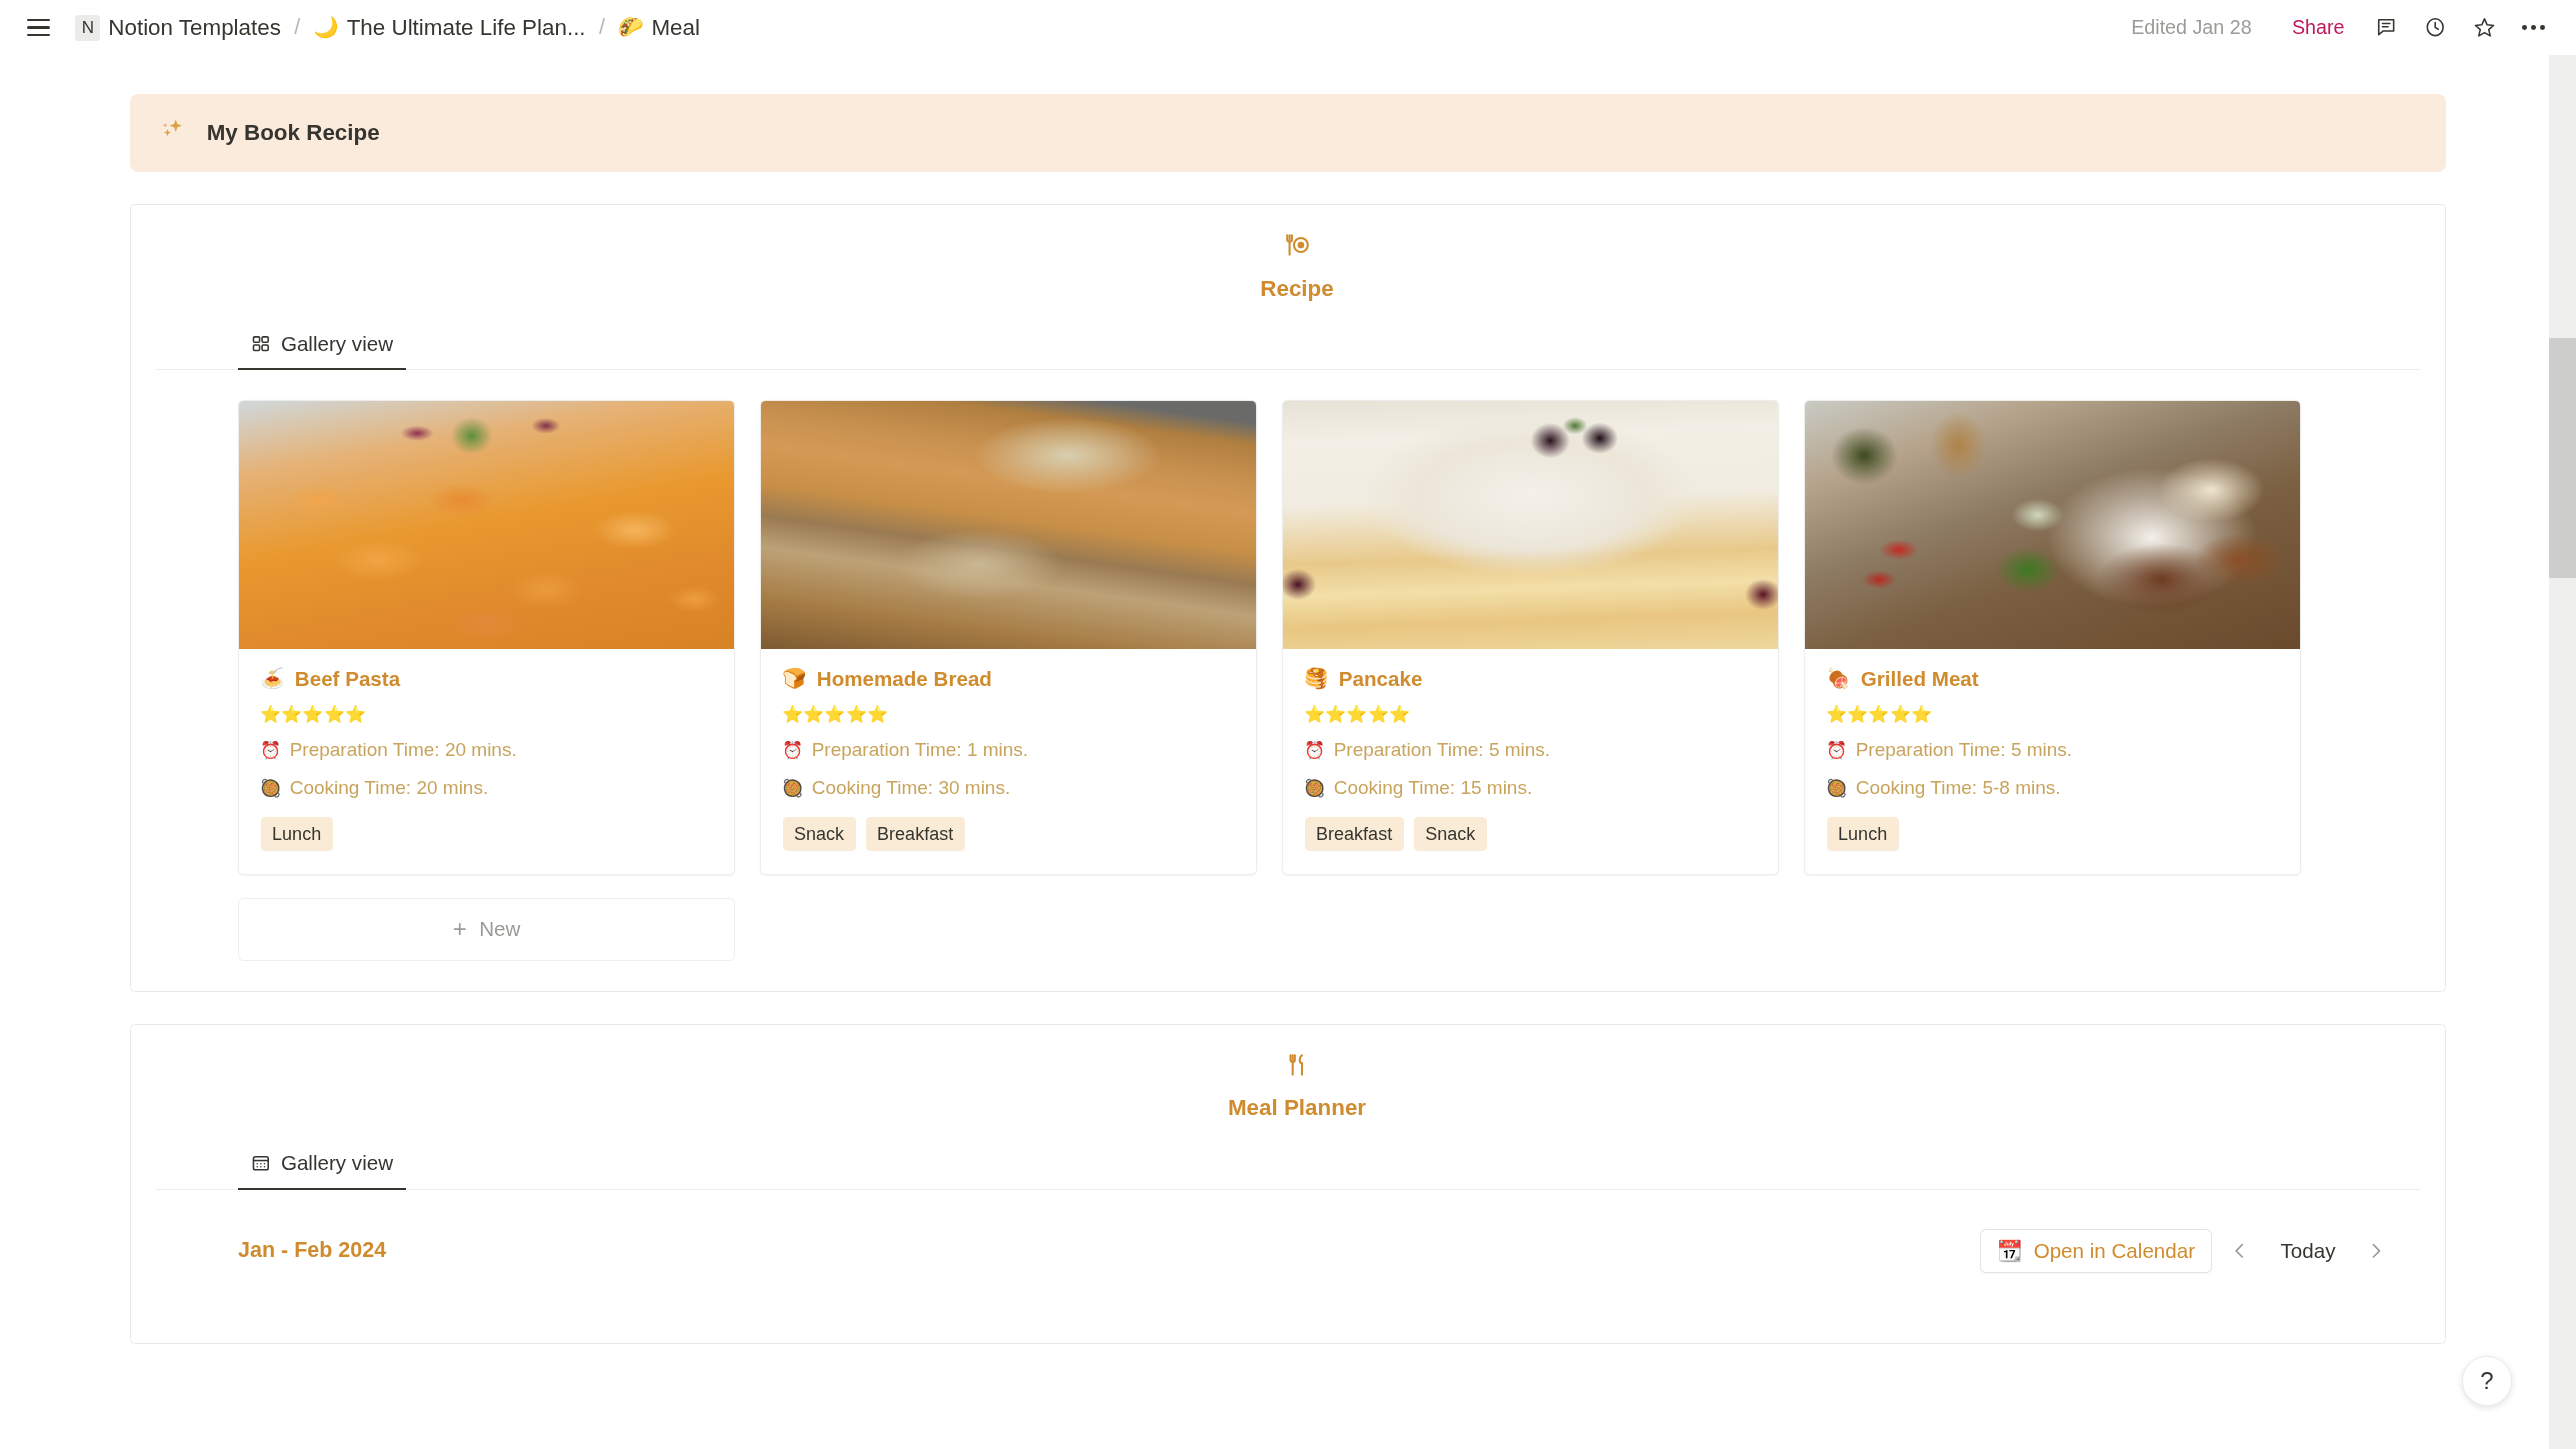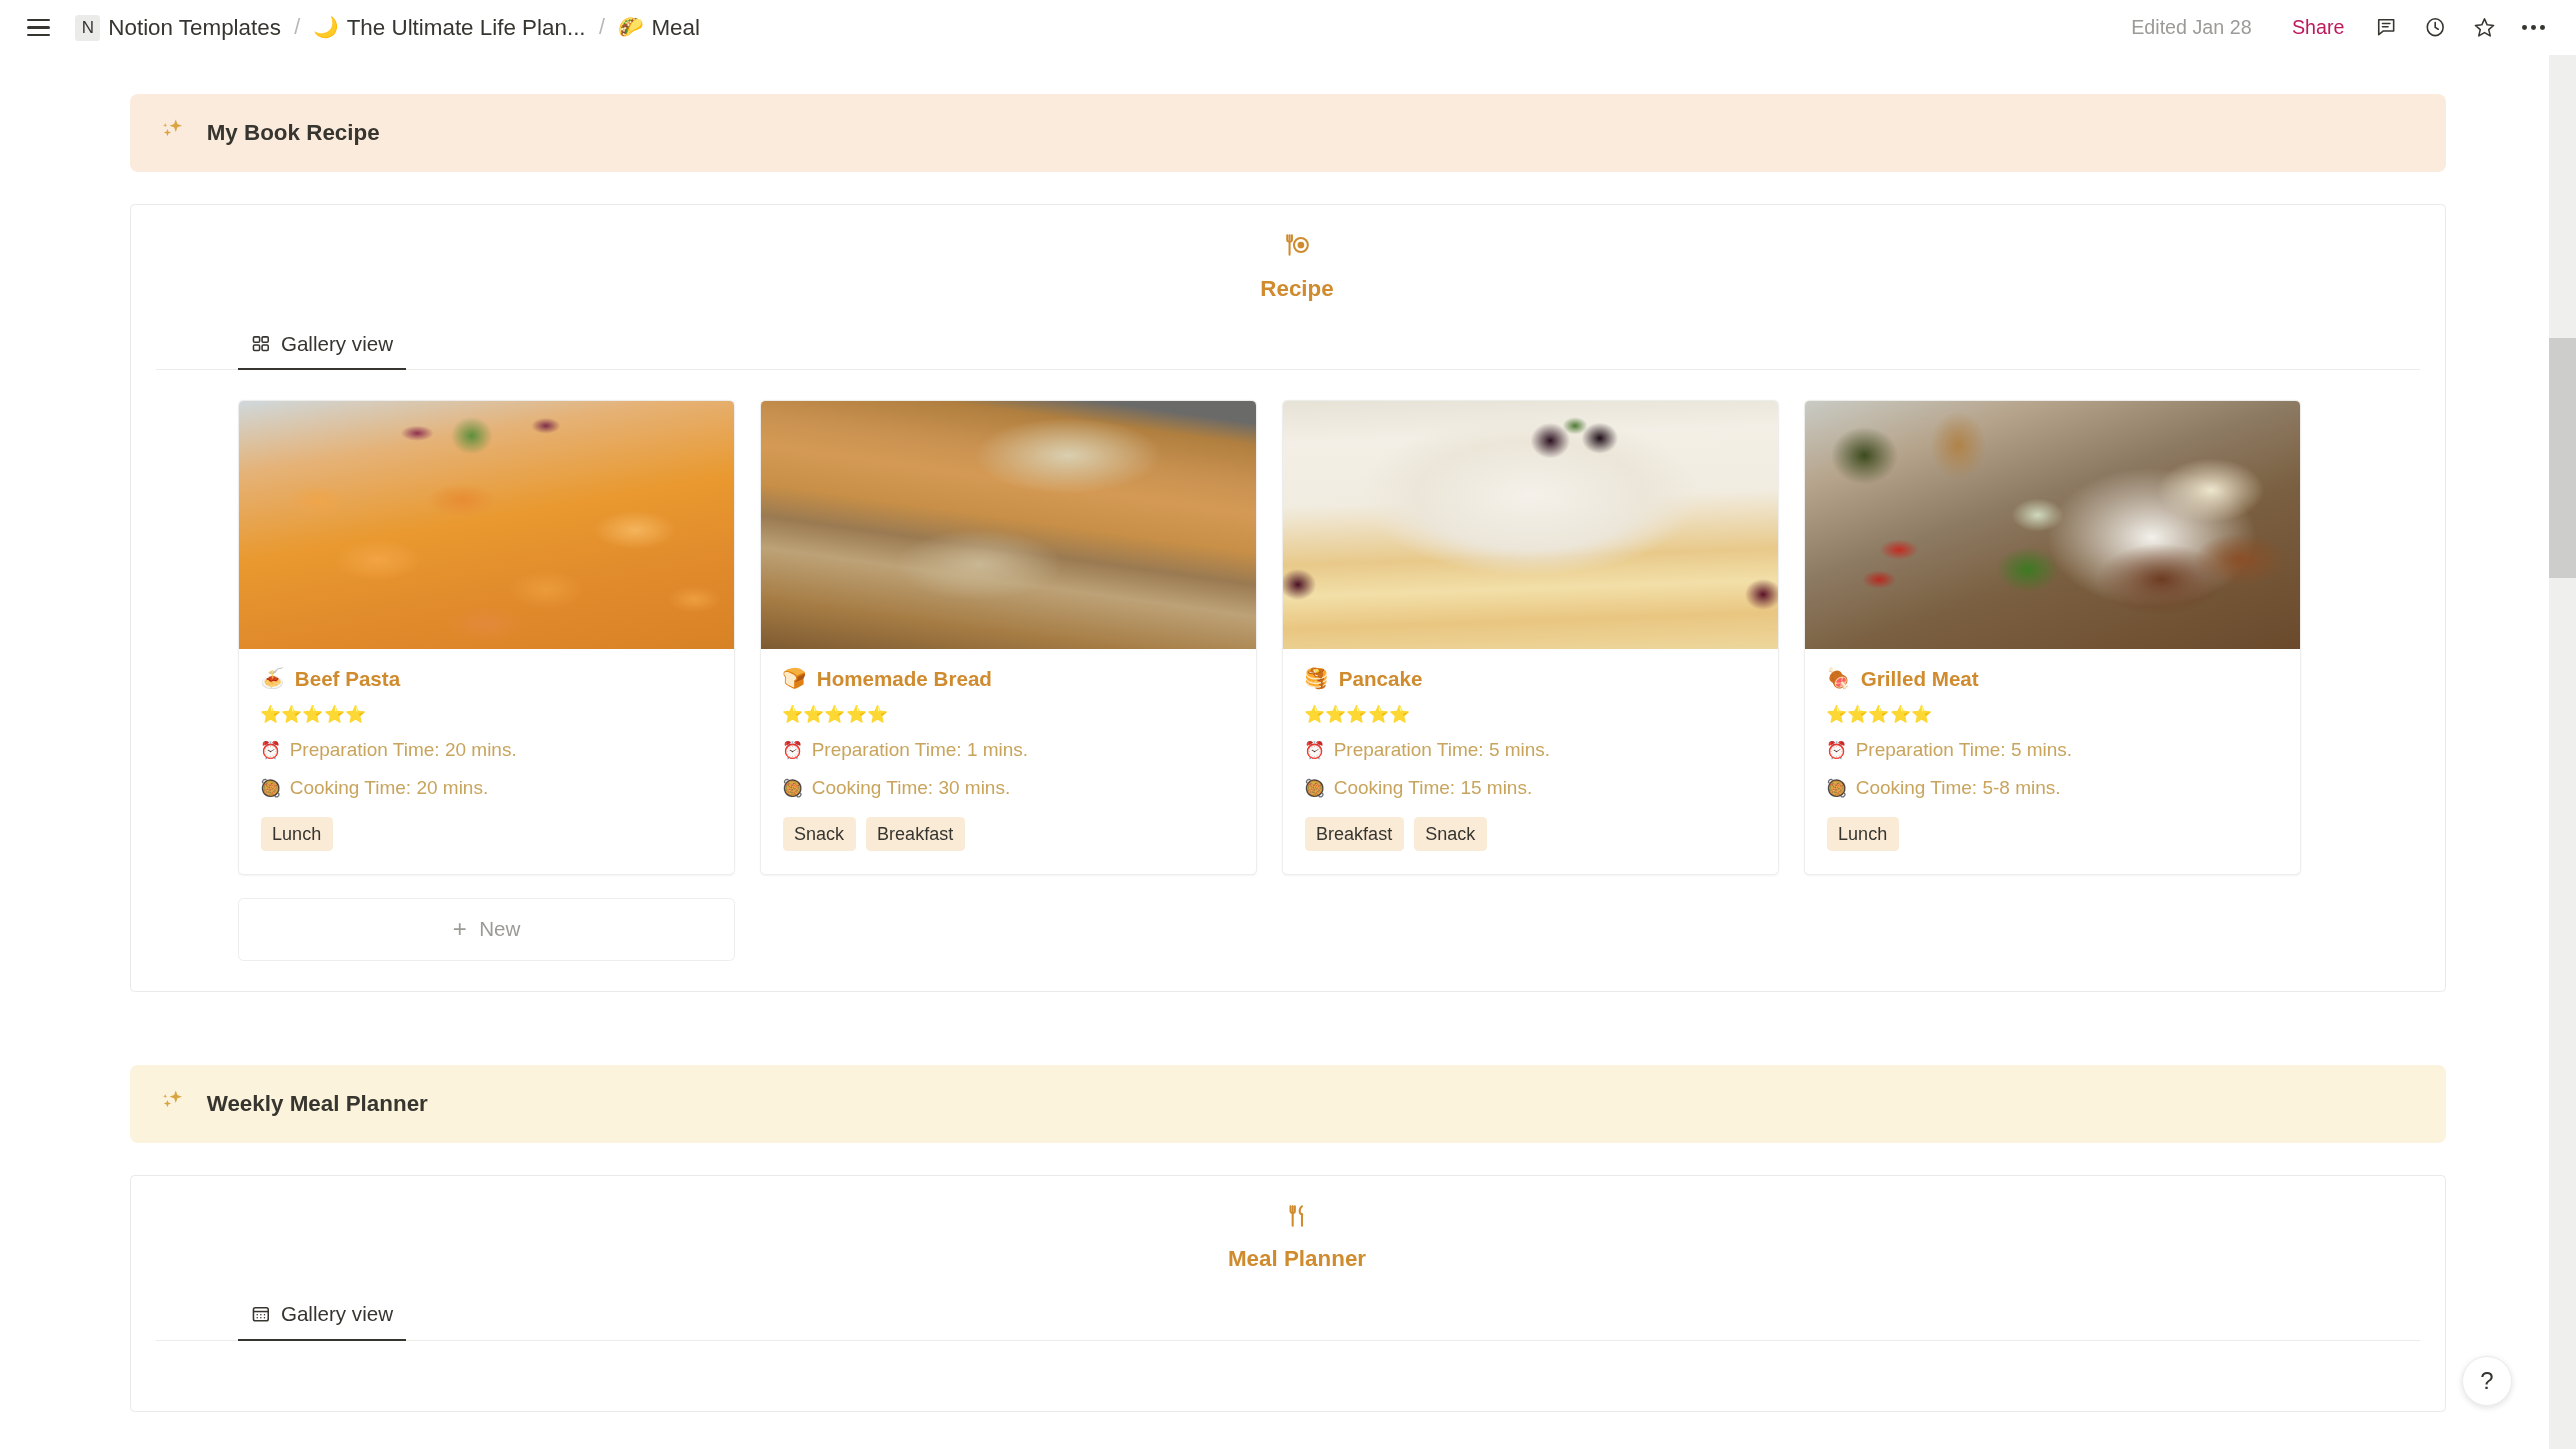--- a/index.html
+++ b/index.html
@@ -410,30 +410,20 @@
 
       <div class="new-row">
         <div class="new-btn">
           <span class="plus">+</span>
           <span>New</span>
         </div>
       </div>
 
     </div>
 
-    <div class="callout cream" style="margin-top:73px;">
-      <span class="callout-ico">
-        <svg width="27" height="27" viewBox="0 0 24 24" fill="#d9a441">
-          <path d="M14 2.2l1.45 4.1 4.1 1.45-4.1 1.45L14 13.3l-1.45-4.1-4.1-1.45 4.1-1.45z"></path>
-          <path d="M6.6 10.6l.85 2.35 2.35.85-2.35.85-.85 2.35-.85-2.35-2.35-.85 2.35-.85z"></path>
-          <path d="M4.6 5.4l.5 1.4 1.4.5-1.4.5-.5 1.4-.5-1.4-1.4-.5 1.4-.5z"></path>
-        </svg>
-      </span>
-      <span class="callout-text">Weekly Meal Planner</span>
-    </div>
 
     <div class="db-block" style="padding-bottom:70px;">
 
       <div class="db-title-row">
         <span class="db-title-ico">
           <svg width="26" height="26" viewBox="0 0 24 24" fill="none" stroke="#cf8b2e" stroke-width="1.9" stroke-linecap="round">
             <path d="M6 3v4.4a1.7 1.7 0 0 0 1.7 1.7h.6A1.7 1.7 0 0 0 10 7.4V3"></path>
             <line x1="8" y1="3" x2="8" y2="7.4"></line>
             <line x1="8" y1="9.1" x2="8" y2="21"></line>
             <path d="M16.6 3c-1.6 1.1-2.3 3.1-2.1 5.2.12 1.2.9 2 2.1 2.1"></path>
@@ -454,20 +444,44 @@
               <circle cx="16.4" cy="13" r="0.95" fill="#37352f" stroke="none"></circle>
               <circle cx="7.6" cy="16.8" r="0.95" fill="#37352f" stroke="none"></circle>
               <circle cx="12" cy="16.8" r="0.95" fill="#37352f" stroke="none"></circle>
               <circle cx="16.4" cy="16.8" r="0.95" fill="#37352f" stroke="none"></circle>
             </svg>
           </span>
           <span>Gallery view</span>
         </div>
       </div>
 
+      <div class="planner-toolbar">
+        <span class="range-label">Jan - Feb 2024</span>
+
+        <div class="toolbar-right">
+          <div class="cal-btn">
+            <span>📆</span>
+            <span>Open in Calendar</span>
+          </div>
+
+          <div class="nav-arrow">
+            <svg width="19.7" height="19.7" viewBox="0 0 24 24" fill="none" stroke="#9b9a97" stroke-width="2" stroke-linecap="round" stroke-linejoin="round">
+              <polyline points="15,4.5 7.5,12 15,19.5"></polyline>
+            </svg>
+          </div>
+
+          <div class="today-btn">Today</div>
+
+          <div class="nav-arrow">
+            <svg width="19.7" height="19.7" viewBox="0 0 24 24" fill="none" stroke="#9b9a97" stroke-width="2" stroke-linecap="round" stroke-linejoin="round">
+              <polyline points="9,4.5 16.5,12 9,19.5"></polyline>
+            </svg>
+          </div>
+        </div>
+      </div>
 
     </div>
 
   </div>
 </div>
 
 <div class="scroll-track"></div>
 <div class="scroll-thumb"></div>
 
 <div class="help-fab">?</div>

